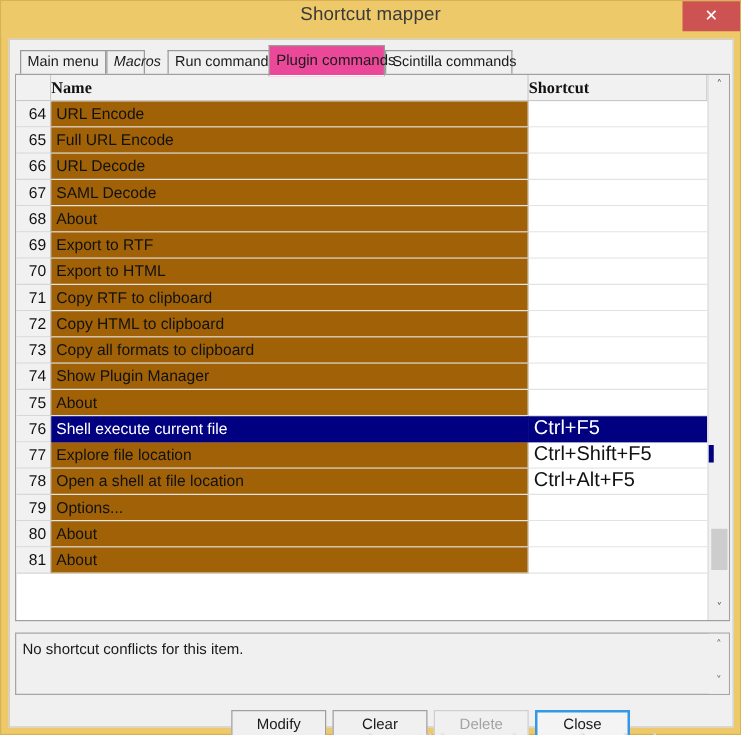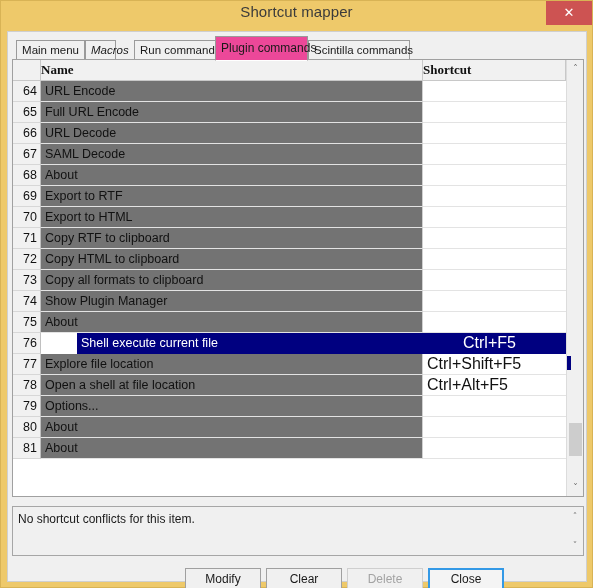--- a/index.html
+++ b/index.html
@@ -150,21 +150,21 @@
     font-size: 12.5px;
     color: #111111;
     text-align: right;
     line-height: 20px;
     padding-right: 3px;
   }
   .row .nm {
     position: absolute;
     left: 28px; top: 0;
     width: 382px; height: 21px;
-    background: #737373;
+    background: #a16207;
     border-right: 1px solid #d0d0d0;
     border-bottom: 1px solid #e3e3e3;
     font-size: 12.5px;
     color: #111111;
     line-height: 20px;
     padding-left: 4px;
     white-space: nowrap;
     overflow: hidden;
   }
   .row .sc {
@@ -179,21 +179,20 @@
     padding-left: 4px;
     white-space: nowrap;
     overflow: hidden;
   }
   .row.selected .nm,
   .row.selected .sc {
     background: #000080;
     color: #ffffff;
     border-right-color: #000080;
     border-bottom-color: #000080;
-    margin-left: 36px;
   }
 
   
   #vscroll {
     position: absolute;
     right: 0px; top: 0px;
     width: 17px; height: 436px;
     background: #f0f0f0;
     border-left: 1px solid #dcdcdc;
   }

